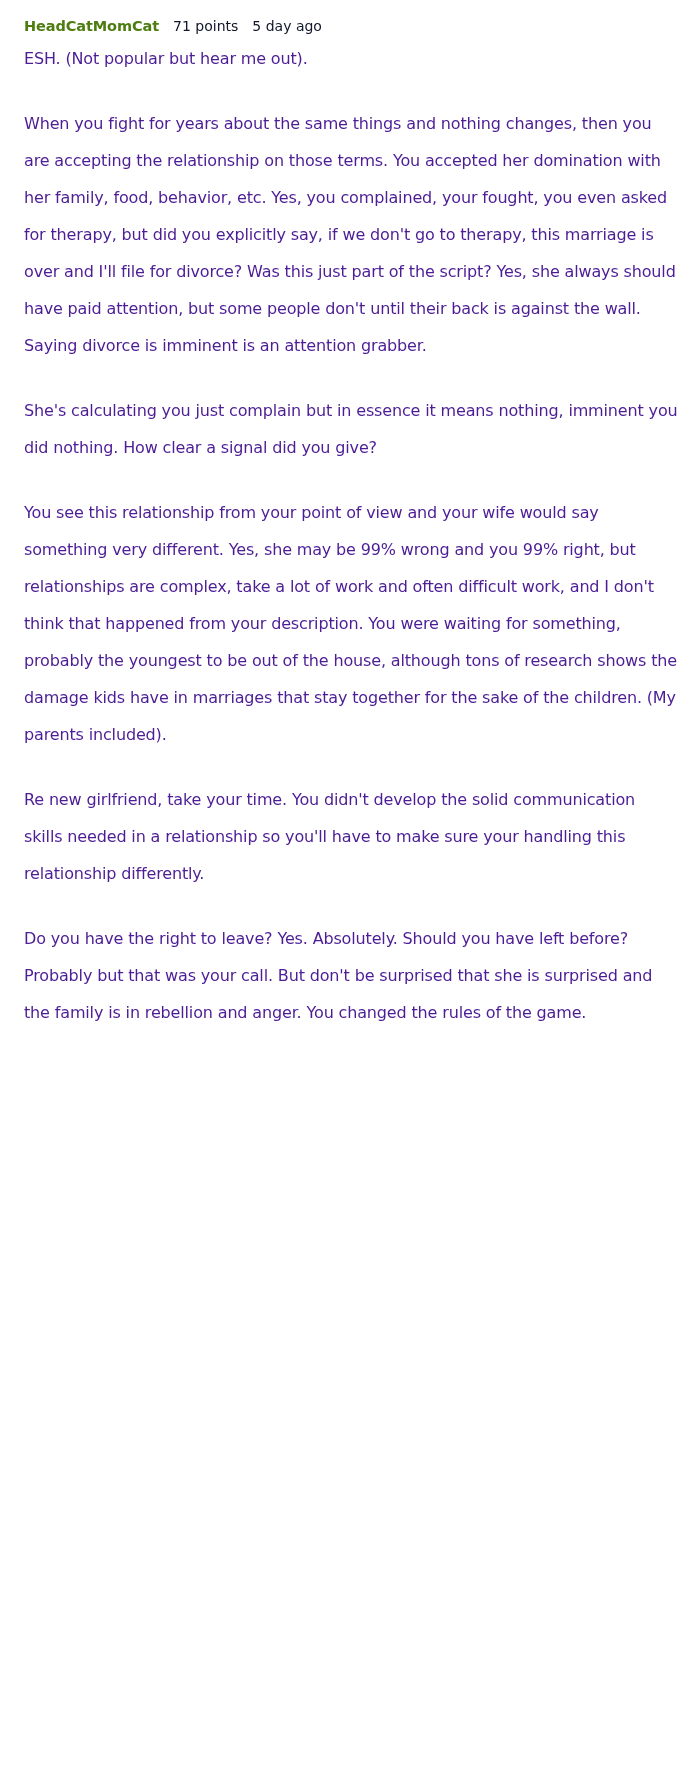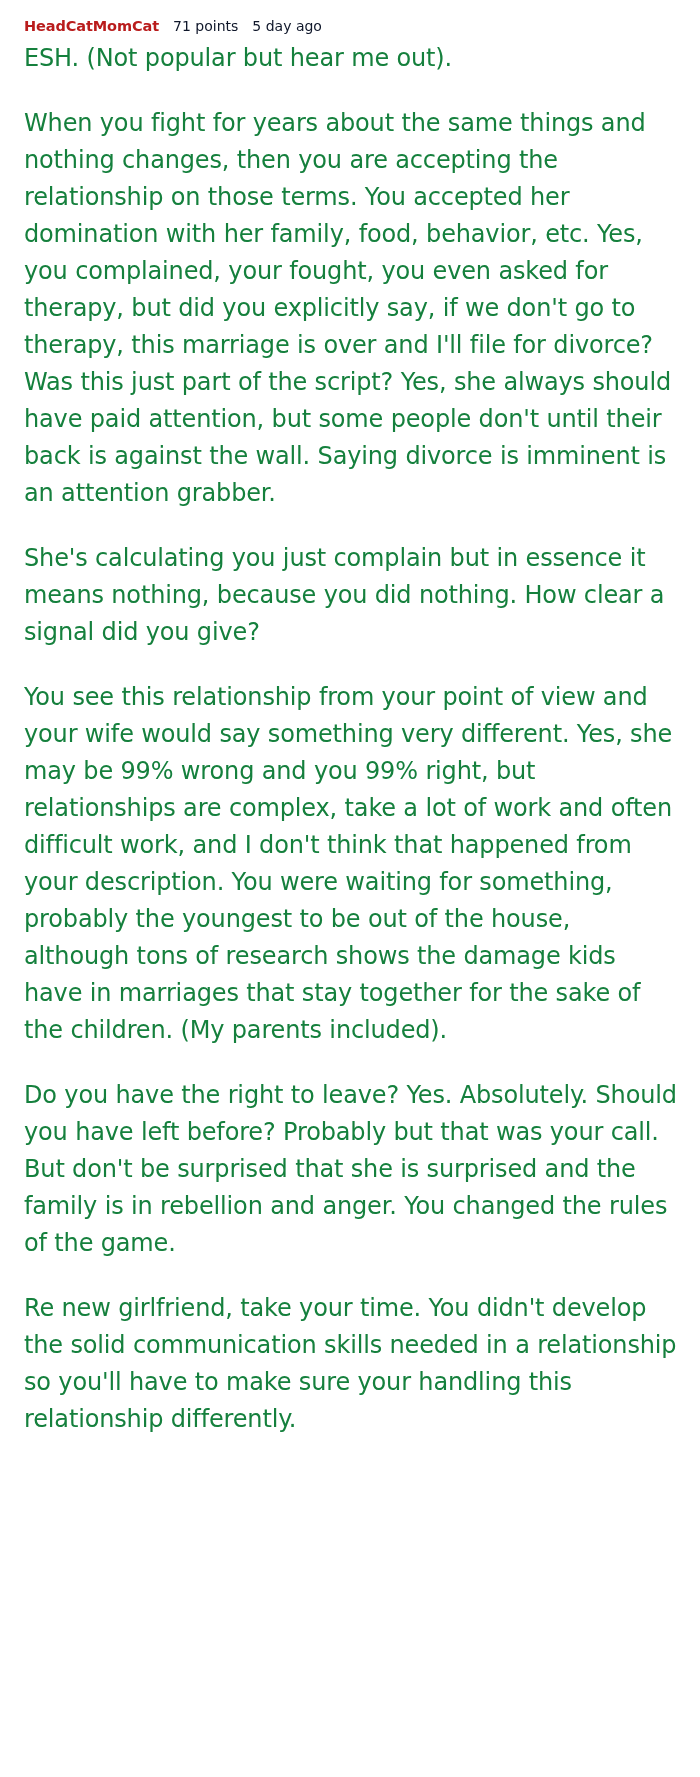--- a/index.html
+++ b/index.html
@@ -32,36 +32,36 @@
     display: flex;
     align-items: baseline;
     gap: 14px;
     margin: 0 0 6px 2px;
     white-space: nowrap;
   }
   .author {
     font-family: "DejaVu Sans", sans-serif;
     font-size: 14.5px;
     font-weight: 700;
-    color: #b91c1c;
+    color: #4d7c0f;
     letter-spacing: -0.1px;
   }
   .points, .timestamp {
     font-size: 14px;
     color: #0f172a;
     font-weight: 400;
   }
   .body {
     margin: 0 0 0 2px;
   }
   .body p {
     margin: 0 0 28px 0;
-    font-size: 24px;
+    font-size: 16px;
     line-height: 37px;
-    color: #15803d;
+    color: #4c1d95;
     font-weight: 400;
     letter-spacing: -0.15px;
   }
   .body p:first-child {
     margin-top: 2px;
   }
   .body p:last-child {
     margin-bottom: 0;
   }
 </style>
@@ -73,18 +73,18 @@
 
   <div class="meta">
     <span class="author">HeadCatMomCat</span>
     <span class="points">71 points</span>
     <span class="timestamp">5 day ago</span>
   </div>
 
   <div class="body">
     <p>ESH. (Not popular but hear me out).</p>
     <p>When you fight for years about the same things and nothing changes, then you are accepting the relationship on those terms. You accepted her domination with her family, food, behavior, etc. Yes, you complained, your fought, you even asked for therapy, but did you explicitly say, if we don't go to therapy, this marriage is over and I'll file for divorce? Was this just part of the script? Yes, she always should have paid attention, but some people don't until their back is against the wall. Saying divorce is imminent is an attention grabber.</p>
-    <p>She's calculating you just complain but in essence it means nothing, because you did nothing. How clear a signal did you give?</p>
+    <p>She's calculating you just complain but in essence it means nothing, imminent you did nothing. How clear a signal did you give?</p>
     <p>You see this relationship from your point of view and your wife would say something very different. Yes, she may be 99% wrong and you 99% right, but relationships are complex, take a lot of work and often difficult work, and I don't think that happened from your description. You were waiting for something, probably the youngest to be out of the house, although tons of research shows the damage kids have in marriages that stay together for the sake of the children. (My parents included).</p>
+    <p>Re new girlfriend, take your time. You didn't develop the solid communication skills needed in a relationship so you'll have to make sure your handling this relationship differently.</p>
     <p>Do you have the right to leave? Yes. Absolutely. Should you have left before? Probably but that was your call. But don't be surprised that she is surprised and the family is in rebellion and anger. You changed the rules of the game.</p>
-    <p>Re new girlfriend, take your time. You didn't develop the solid communication skills needed in a relationship so you'll have to make sure your handling this relationship differently.</p>
   </div>
 </div>
 
 </body></html>

